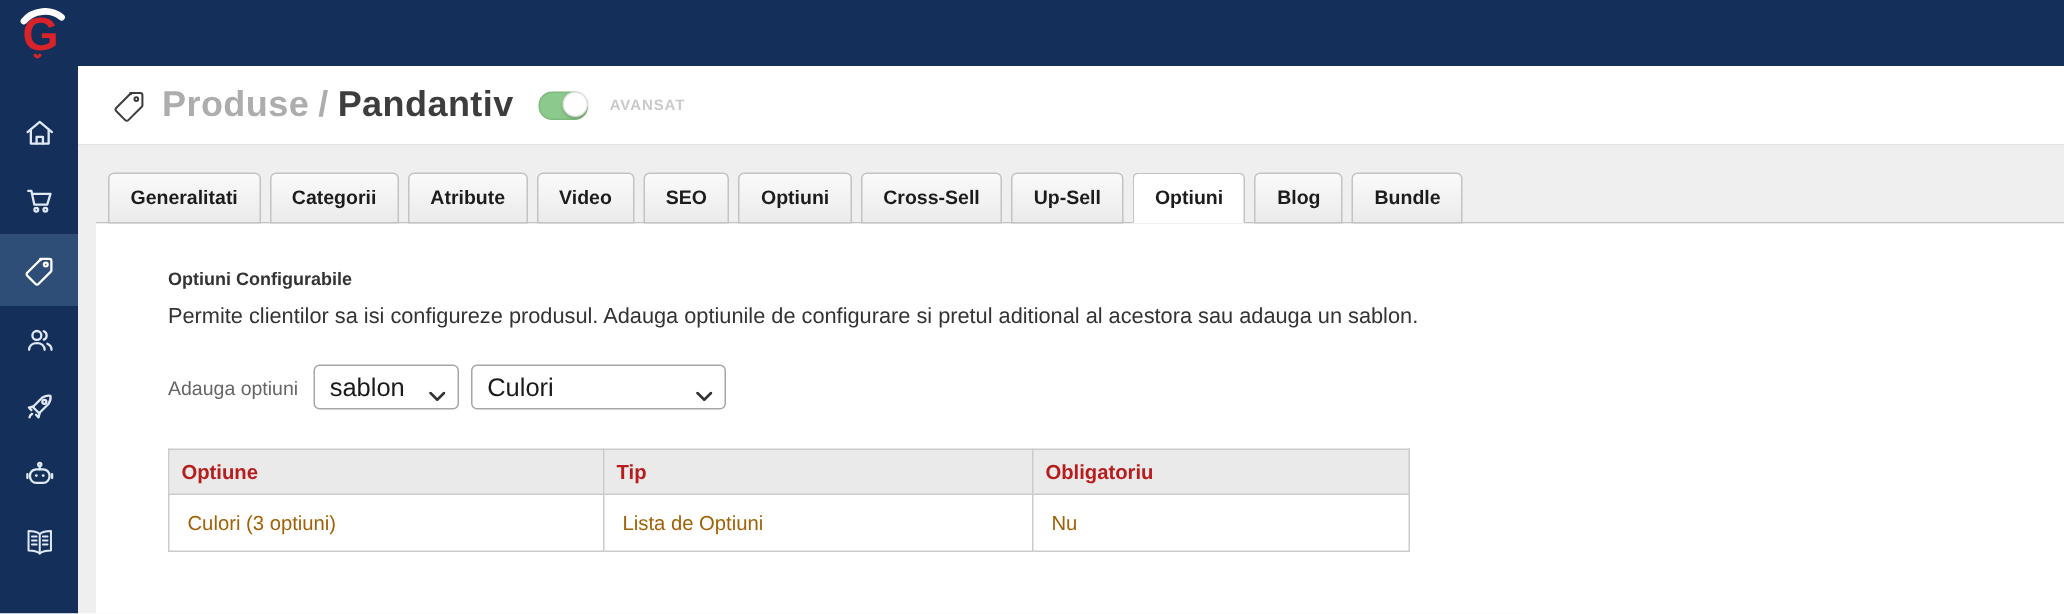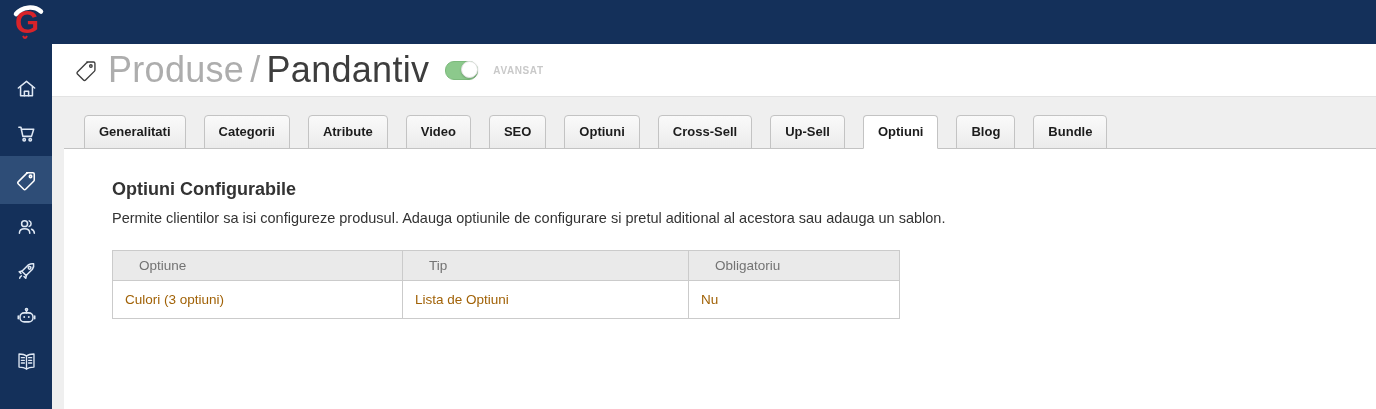--- a/index.html
+++ b/index.html
@@ -14,63 +14,63 @@
   .sidebar{position:absolute;top:44px;left:0;bottom:0;width:52px;background:#14305a;z-index:3;padding-top:22px;box-sizing:border-box;overflow:hidden;}
   .side-item{height:45px;display:flex;align-items:center;justify-content:center;color:#dfe8f4;cursor:pointer;}
   .side-item svg{width:23px;height:23px;display:block;}
   .side-item.active{background:#2e4d77;height:48px;color:#ffffff;}
   .side-item.partial{margin-top:12px;}
   
   .main{position:absolute;top:44px;left:52px;right:0;bottom:0;background:#efefef;}
   .page-header{height:52px;background:#ffffff;border-bottom:1px solid #e3e3e3;display:flex;align-items:center;padding-left:22px;}
   .title-icon{color:#3d3d3d;display:flex;align-items:center;}
   .title-icon svg{width:25px;height:25px;}
-  .page-title{font-size:36px;font-weight:400;color:#3d3d3d;margin-left:9px;white-space:nowrap;letter-spacing:.3px;}
+  .page-title{font-size:24px;font-weight:700;color:#3d3d3d;margin-left:9px;white-space:nowrap;letter-spacing:.3px;}
   .crumb-light{color:#adadad;}
   .crumb-sep{color:#adadad;margin:0 6px;}
   .toggle{margin-left:16px;width:31px;height:17px;border-radius:9px;background:#8cc98c;border:1px solid #7cba7c;position:relative;cursor:pointer;flex:0 0 auto;}
   .toggle-knob{position:absolute;right:-1px;top:-1px;width:17px;height:17px;background:#fff;border:1px solid #e2e2e2;border-radius:50%;box-shadow:0 1px 2px rgba(0,0,0,.2);box-sizing:border-box;}
   .toggle-label{margin-left:15px;font-size:10px;font-weight:700;color:#c9c9c9;letter-spacing:.6px;}
   
   .tabs-wrap{margin-left:12px;padding-top:18px;}
   .tab-bar{display:flex;align-items:flex-end;border-bottom:1px solid #c3c3c3;padding-left:8px;}
   .tab{
     font-family:"Liberation Sans",sans-serif;
     background:linear-gradient(#fafafa,#ebebeb);
     border:1px solid #c3c3c3;border-radius:4px 4px 0 0;
-    margin:0 6px -1px 12px;padding:8px 14px 8px 14px;
+    margin:0 6px -1px 0;padding:8px 14px 8px 14px;
     font-size:13px;font-weight:700;color:#1c1c1c;
     cursor:pointer;white-space:nowrap;line-height:16px;
   }
   .tab.active{background:#ffffff;border-bottom:1px solid #ffffff;}
   
   .panel{background:#ffffff;min-height:243px;padding:30px 30px 0 48px;}
-  .panel-title{font-size:18px;font-weight:700;color:#333;margin:0 0 10px 0;}
+  .panel-title{font-size:12px;font-weight:700;color:#333;margin:0 0 10px 0;}
   .panel-desc{font-size:14.5px;color:#333;margin:0 0 24px 0;}
   .controls{display:flex;align-items:center;margin:0 0 26px 0;}
   .controls-label{font-size:13px;color:#666;margin-right:10px;}
   .select-wrap{position:relative;margin-right:8px;}
   .select-wrap select{
     -webkit-appearance:none;appearance:none;
     font-family:"Liberation Sans",sans-serif;
     font-size:17px;color:#1a1a1a;background:#fff;
     border:1px solid #a6a6a6;border-radius:4px;
     height:30px;padding:0 30px 0 10px;cursor:pointer;
   }
   .select-wrap .chev{position:absolute;right:9px;top:12px;pointer-events:none;}
   .sel-template select{width:97px;}
   .sel-option select{width:170px;}
   
   table.opt-table{border-collapse:collapse;}
   .opt-table th,.opt-table td{border:1px solid #cbcbcb;text-align:left;font-size:13.5px;box-sizing:border-box;}
-  .opt-table th{background:#eaeaea;color:#737373;font-weight:400;padding:7px 26px;}
+  .opt-table th{background:#eaeaea;color:#b91c1c;font-weight:700;padding:7px 8px;}
   .opt-table td{background:#fff;color:#a16207;padding:11px 12px;}
   .col-optiune{width:290px;}
   .col-tip{width:286px;}
-  .col-oblig{width:211px;}
+  .col-oblig{width:251px;}
 </style>
 </head>
 <body>
 
 <div class="topbar">
   <div class="logo">
     <svg viewBox="0 0 38 38">
       <text x="6" y="30" font-size="31" font-weight="bold" fill="#d8232a" font-family="Liberation Sans, sans-serif">G</text>
       <path d="M7 11 C 13 3.5, 25 2.5, 32 8.5" stroke="#ffffff" stroke-width="4.5" fill="none" stroke-linecap="round"></path>
       <path d="M14 33 q 2 4 4 0" stroke="#d8232a" stroke-width="2" fill="none"></path>
@@ -184,20 +184,39 @@
         <button class="tab">Up-Sell</button>
         <button class="tab active">Optiuni</button>
         <button class="tab">Blog</button>
         <button class="tab">Bundle</button>
       </div>
 
     <div class="panel">
       <h2 class="panel-title">Optiuni Configurabile</h2>
       <p class="panel-desc">Permite clientilor sa isi configureze produsul. Adauga optiunile de configurare si pretul aditional al acestora sau adauga un sablon.</p>
 
+      <div class="controls">
+        <span class="controls-label">Adauga optiuni</span>
+        <span class="select-wrap sel-template">
+          <select><option value="sablon" selected="">sablon</option></select>
+          <span class="chev">
+            <svg width="11" height="7" viewBox="0 0 11 7">
+                <path d="M1 1 l4.5 4.5 L10 1" stroke="#333" stroke-width="1.7" fill="none" stroke-linecap="round" stroke-linejoin="round"></path>
+              </svg>
+          </span>
+        </span>
+        <span class="select-wrap sel-option">
+          <select><option value="Culori" selected="">Culori</option></select>
+          <span class="chev">
+            <svg width="11" height="7" viewBox="0 0 11 7">
+                <path d="M1 1 l4.5 4.5 L10 1" stroke="#333" stroke-width="1.7" fill="none" stroke-linecap="round" stroke-linejoin="round"></path>
+              </svg>
+          </span>
+        </span>
+      </div>
 
       <table class="opt-table">
         <thead>
           <tr>
             <th class="col-optiune">Optiune</th>
             <th class="col-tip">Tip</th>
             <th class="col-oblig">Obligatoriu</th>
           </tr>
         </thead>
         <tbody>

